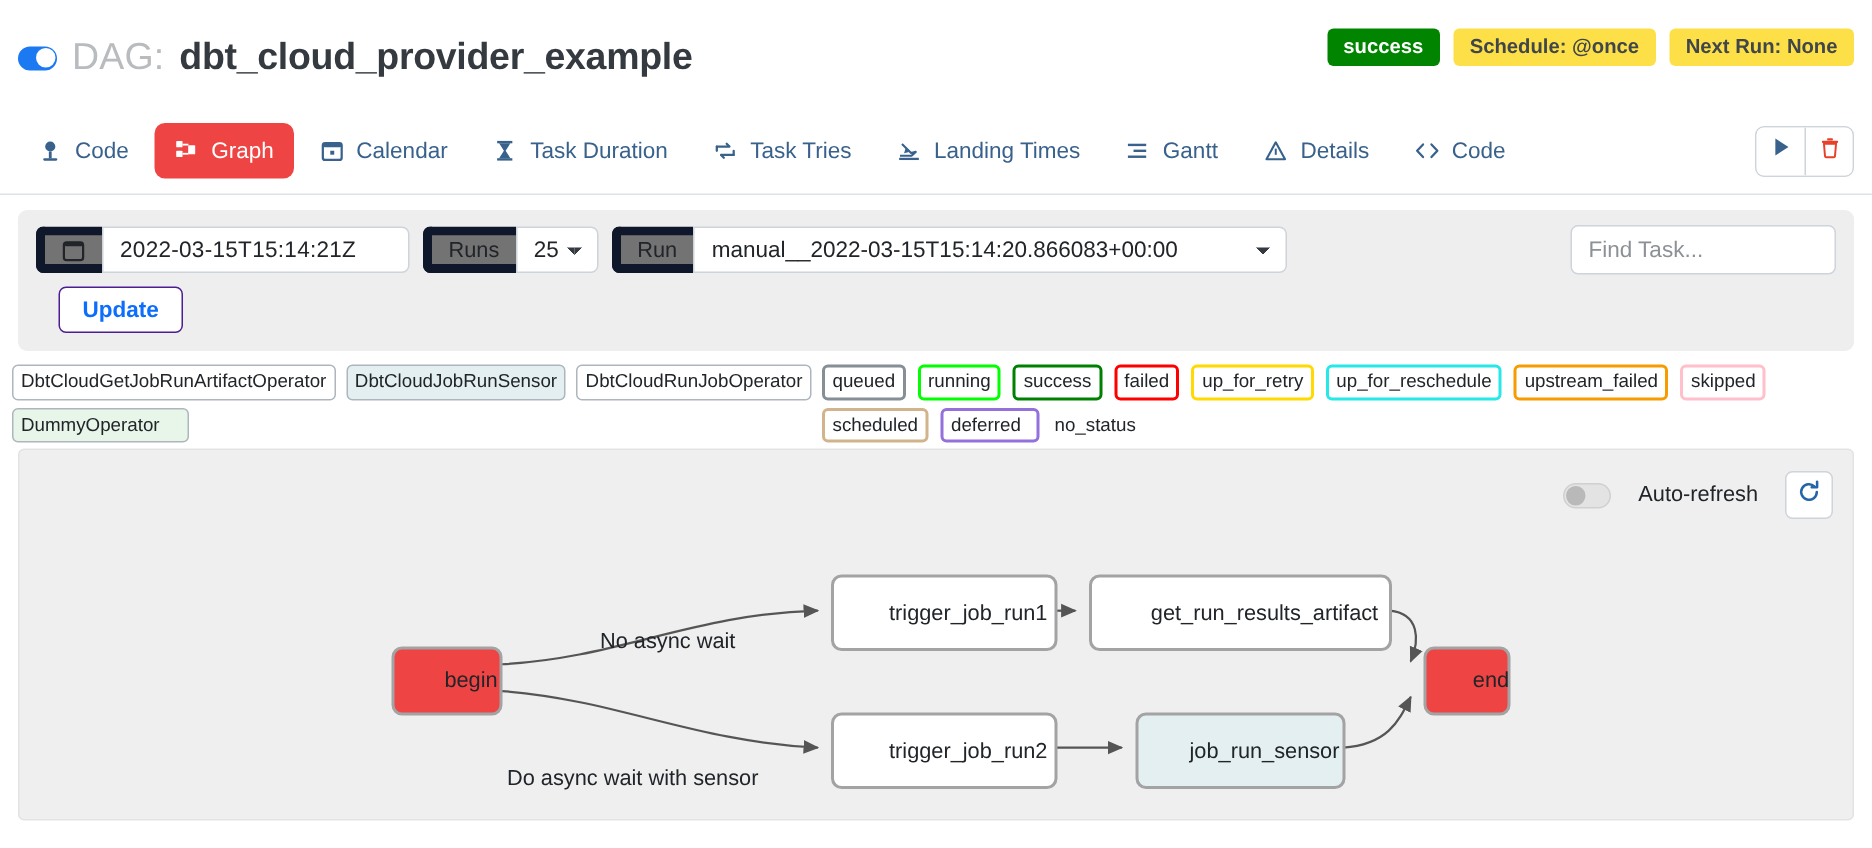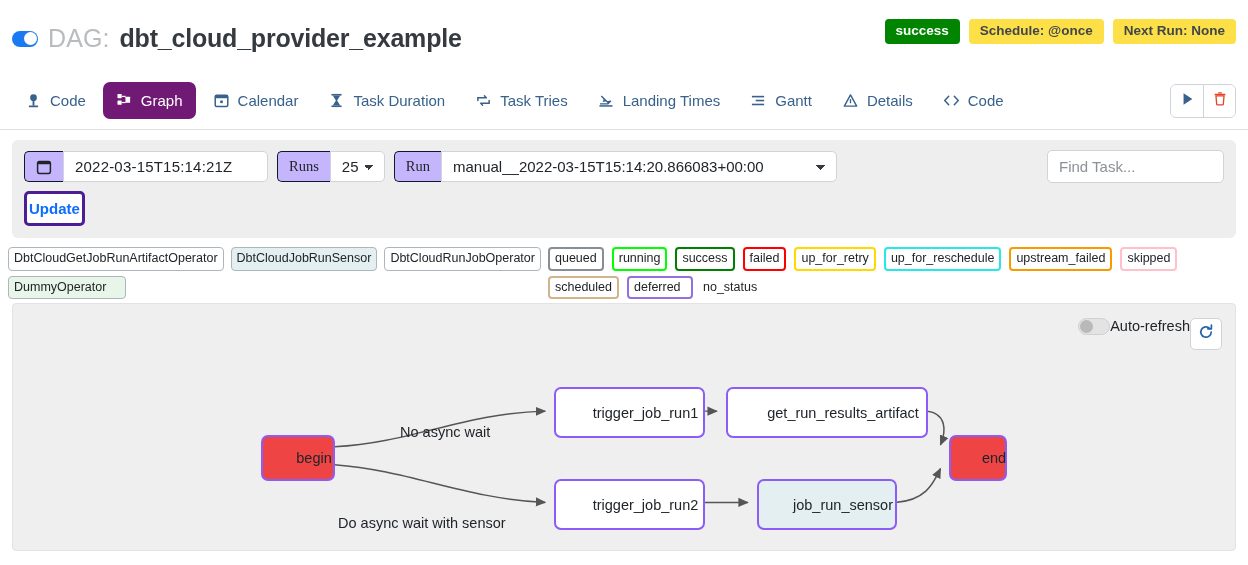--- a/index.html
+++ b/index.html
@@ -42,21 +42,21 @@
     position:relative; height:58px; padding:0 12px;
     display:flex; align-items:center; gap:4px;
     border-bottom:1px solid #dee2e6;
   }
   .tab {
     display:flex; align-items:center; gap:8px;
     padding:10px 13px; border-radius:7px;
     font-size:15px; color:#38618c; white-space:nowrap;
     cursor:pointer;
   }
-  .tab.active { background:#701a75; color:#ffffff;align-items:center; }
+  .tab.active { background:#ef4444; color:#ffffff;align-items:center; }
   .tab .tab-icon { display:inline-flex; width:17px; height:17px; align-items:center; justify-content:center; }
   .tab svg { display:block; }
 
   .tab-actions {
     position:absolute; right:12px; top:50%; transform:translateY(-50%);
     display:flex; border:1px solid #ced4da; border-radius:6px; overflow:hidden;
     background:#fff;
   }
   .tab-action {
     width:32px; height:32px; display:flex; align-items:center; justify-content:center;
@@ -68,23 +68,23 @@
   .filterbar-wrap { padding:10px 12px 0 12px; }
   .filterbar {
     background:#eeeeee; border-radius:6px;
     padding:11px 12px 12px 12px;
     display:flex; flex-direction:column; gap:9px;
   }
   .filter-row { display:flex; align-items:center; gap:9px; position:relative; }
 
   .input-group { display:flex; align-items:stretch; }
   .ig-addon {
-    background:#c4b5fd; border:1px solid #0f172a; color:#212529;
+    background:#737373; border:6px solid #0f172a; color:#212529;
     display:flex; align-items:center; justify-content:center;
-    padding:0 11px; font-size:14.5px; white-space:nowrap;font-family:Liberation Serif, serif;
+    padding:0 11px; font-size:14.5px; white-space:nowrap;
   }
   .ig-addon.left  { border-radius:5px 0 0 5px; border-right:none; }
   .ig-addon.mid   { border-radius:5px 0 0 5px; border-right:none; }
   .ig-field {
     background:#ffffff; border:1px solid #ced4da;
     padding:6px 11px; font-size:15px; color:#212529;
     font-family:"Liberation Sans", sans-serif;
     border-radius:0 5px 5px 0; outline:none;
   }
   .ig-select {
@@ -95,23 +95,23 @@
     -webkit-appearance:none; appearance:none;
     background-image:linear-gradient(45deg,transparent 50%,#343a40 50%),linear-gradient(135deg,#343a40 50%,transparent 50%);
     background-position:calc(100% - 15px) calc(50% + 1px), calc(100% - 10px) calc(50% + 1px);
     background-size:5px 5px,5px 5px; background-repeat:no-repeat;
   }
   .date-field { width:205px; letter-spacing:.2px; }
   .runs-select { width:55px; }
   .run-select  { width:396px; }
 
   .btn-update {
-    background:#ffffff; border:3px solid #4c1d95; color:#0d6efd;
-    border-radius:5px; padding:6px 2px; font-size:15px; font-weight:700;
-    font-family:"Liberation Sans", sans-serif; cursor:pointer;
+    background:#ffffff; border:1px solid #4c1d95; color:#0d6efd;
+    border-radius:5px; padding:6px 15px; font-size:15px; font-weight:700;
+    font-family:"Liberation Sans", sans-serif; cursor:pointer;margin-left:15px;
   }
   .find-task {
     position:absolute; right:0; top:-1px;
     width:177px; background:#ffffff; border:1px solid #ced4da;
     border-radius:5px; padding:7px 11px; font-size:15px; color:#212529;
     font-family:"Liberation Sans", sans-serif; outline:none;
   }
   .find-task::placeholder { color:#8c9196; }
 
   
@@ -128,41 +128,41 @@
 
   
   .graph-wrap { padding:0 12px; }
   .graph-panel {
     position:relative; height:248px;
     background:#efeff0; border:1px solid #e3e3e4; border-radius:4px;
     overflow:hidden;
   }
   .auto-refresh {
     position:absolute; top:14px; right:13px;
-    display:flex; align-items:flex-start; gap:0; z-index:3;
+    display:flex; align-items:center; gap:18px; z-index:3;
   }
   .switch {
     width:32px; height:17px; border-radius:10px; background:#e3e3e3;
     border:1px solid #d0d0d0; position:relative; cursor:pointer;
   }
   .switch::after {
     content:""; position:absolute; top:1px; left:1px;
     width:13px; height:13px; border-radius:50%; background:#b9b9b9;
   }
   .auto-refresh-label { font-size:14.5px; color:#212529; }
   .refresh-btn {
     width:32px; height:32px; background:#ffffff;
     border:1px solid #ced4da; border-radius:5px;
     display:flex; align-items:center; justify-content:center; cursor:pointer;
   }
 
   .graph-svg { position:absolute; inset:0; width:100%; height:100%; }
 
   .node {
-    position:absolute; border:2px solid #8b5cf6; border-radius:7px;
+    position:absolute; border:2px solid #a3a3a3; border-radius:7px;
     background:#ffffff; display:flex; align-items:center; justify-content:center;
     font-size:14.5px; color:#212529; white-space:nowrap; cursor:pointer; z-index:2;padding-left:32px;
   }
   .node.tint-dummy  { background:#ef4444; }
   .node.tint-sensor { background:#e3eff0; }
 
   .edge-label {
     position:absolute; font-size:14.5px; color:#212529; white-space:nowrap; z-index:2;
   }
 </style>

